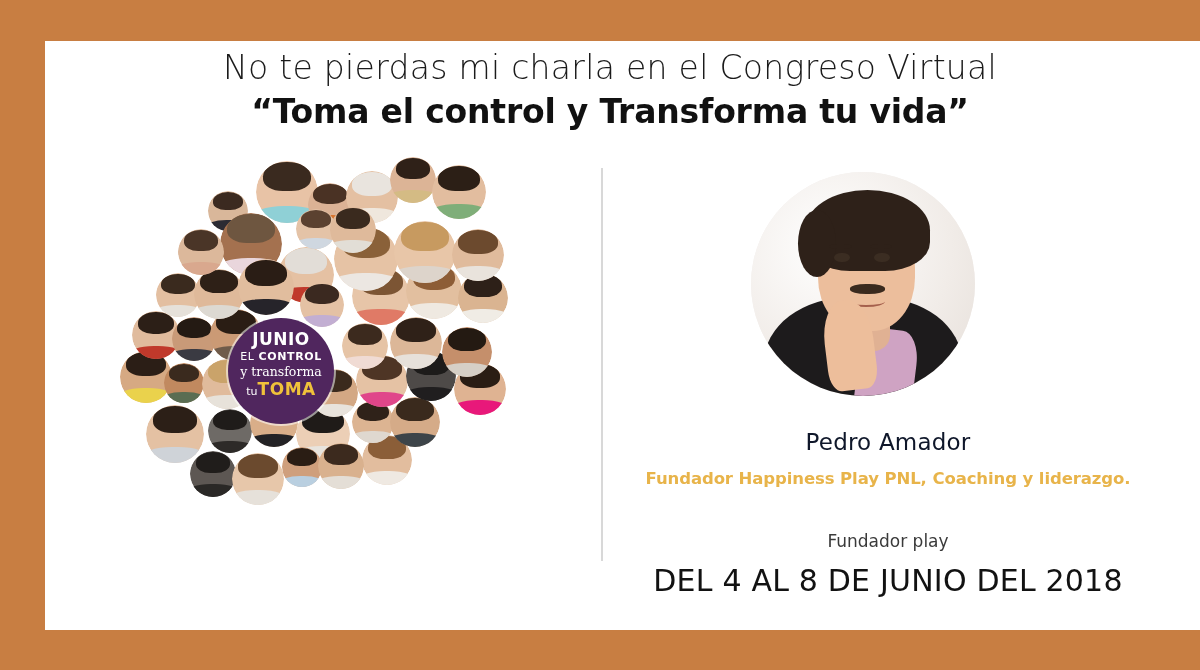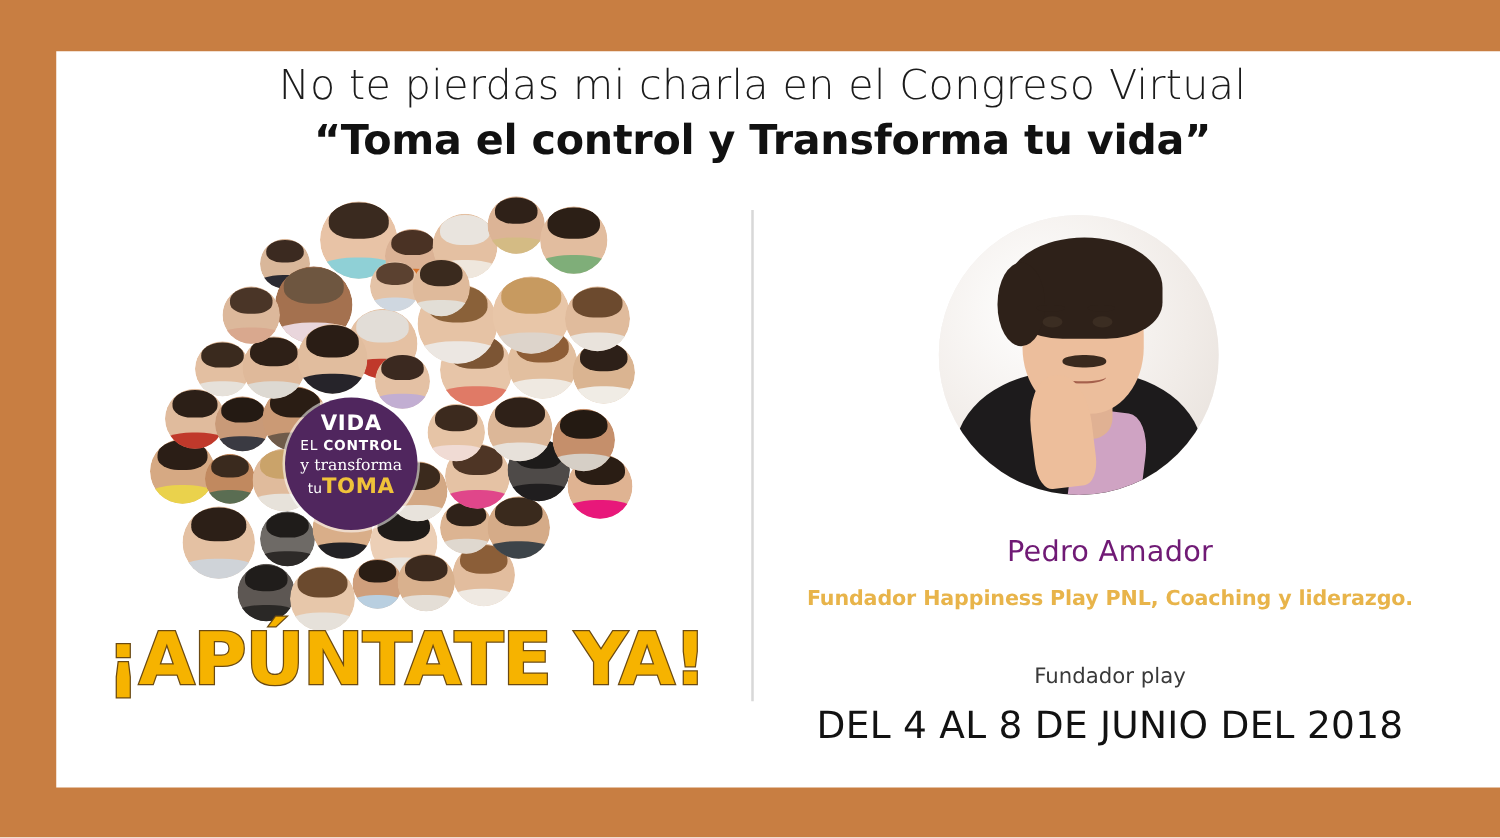--- a/index.html
+++ b/index.html
@@ -317,21 +317,21 @@
 
   .speaker-name {
     position: absolute;
     left: 556px;
     top: 388px;
     width: 574px;
     text-align: center;
     font-family: "DejaVu Sans", sans-serif;
     font-size: 23px;
     font-weight: 400;
-    color: #701a75;
+    color: #0f172a;
     letter-spacing: 0.2px;
   }
   .speaker-role {
     position: absolute;
     left: 596px;
     top: 426px;
     width: 494px;
     text-align: center;
     font-family: "DejaVu Sans", sans-serif;
     font-size: 16.5px;
@@ -608,34 +608,33 @@
           </div>
           <div class="thumb" style="left: 302px; top: 284px; width: 50px; height: 50px; z-index: 5;">
             <div class="sk" style="background: rgb(226, 189, 158);"></div>
             <div class="hair" style="background: rgb(139, 94, 56);"></div>
             <div class="body" style="background: rgb(239, 233, 226);"></div>
           </div>
         </div>
 
       <div class="badge">
         <div class="badge-inner">
-          <div class="bdg-toma">VIDA</div>
+          <div class="bdg-toma">JUNIO</div>
           <div class="bdg-ctrl">
             <span>EL</span>
             <b>CONTROL</b>
           </div>
           <div class="bdg-trans">y transforma</div>
           <div class="bdg-vida">
             <span>tu</span><b>TOMA</b>
           </div>
         </div>
       </div>
     </div>
 
-    <div class="cta">¡APÚNTATE YA!</div>
 
     <div class="portrait">
       <div class="p-bgfade"></div>
       <div class="p-suit"></div>
       <div class="p-shirt"></div>
       <div class="p-neck"></div>
       <div class="p-face"></div>
       <div class="p-hair"></div>
       <div class="p-hair2"></div>
       <div class="p-brow l"></div>

